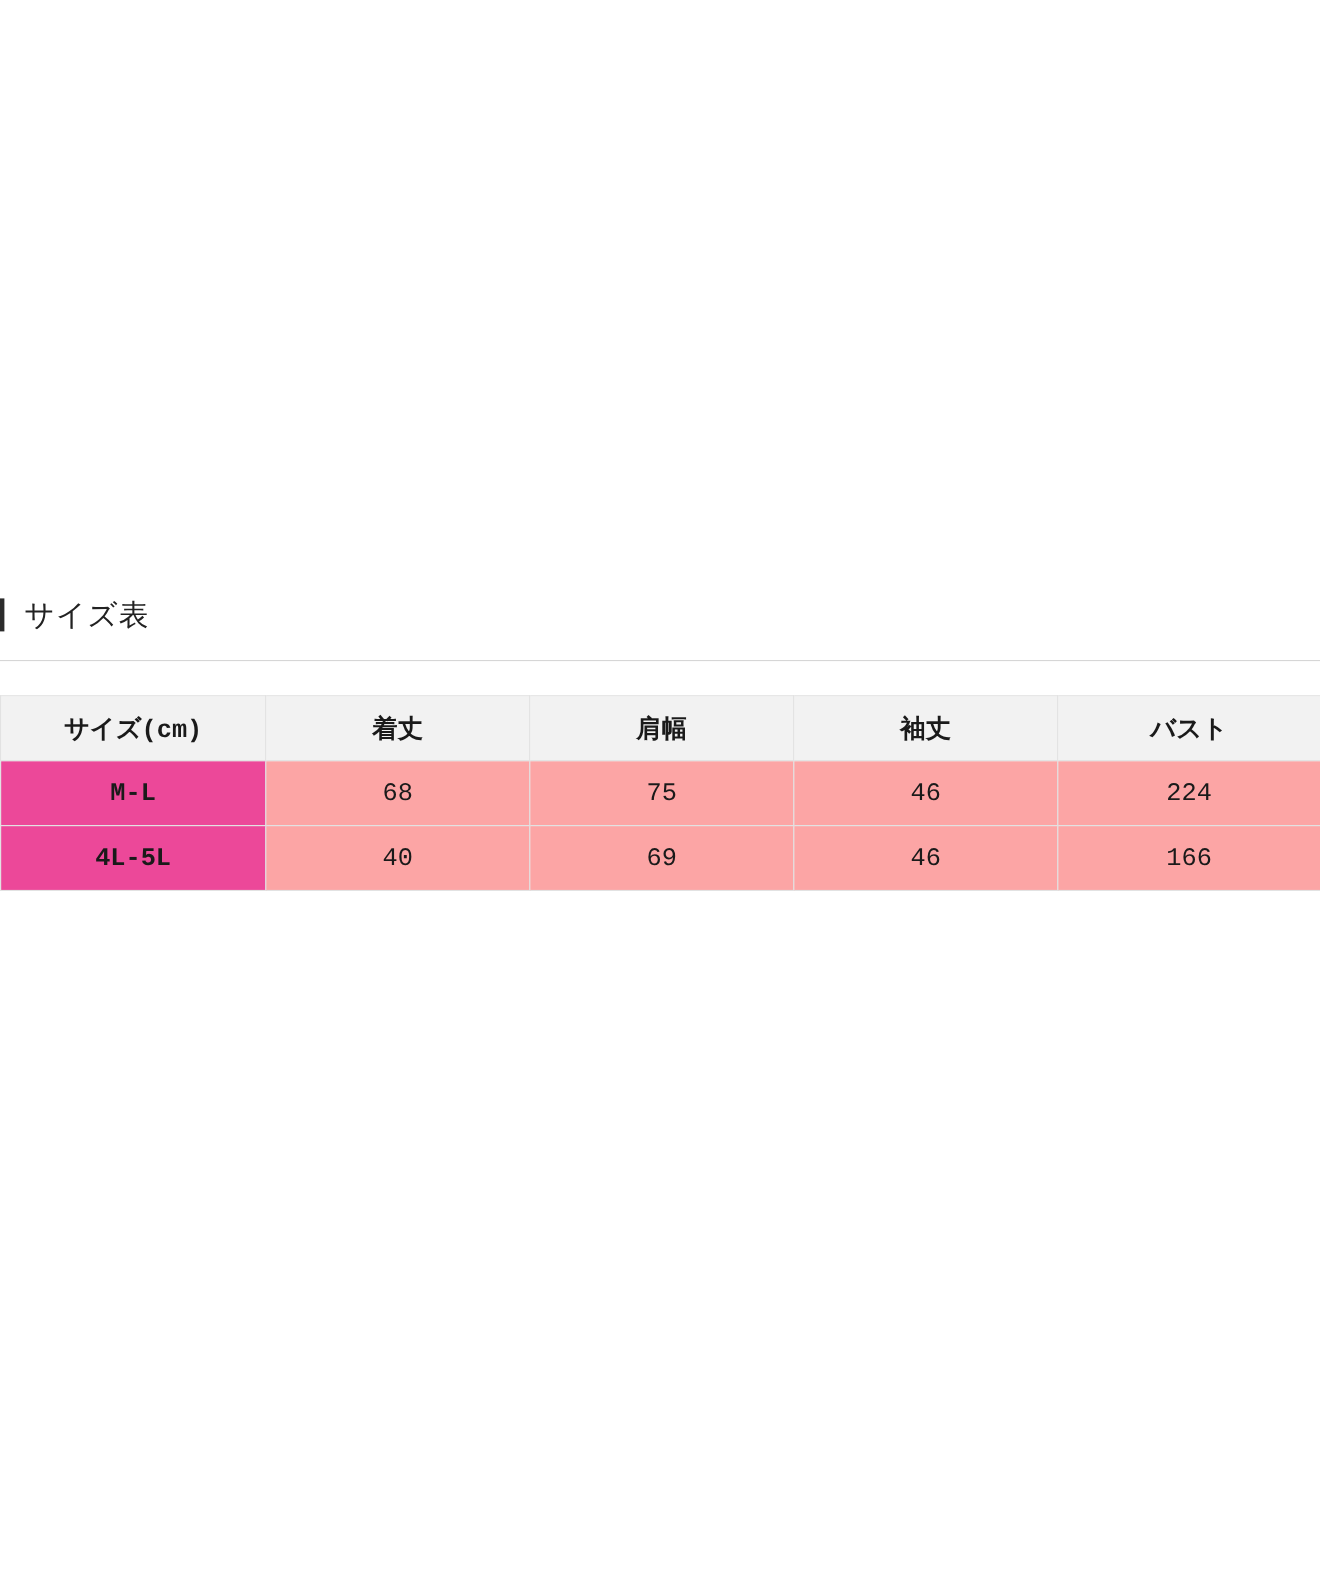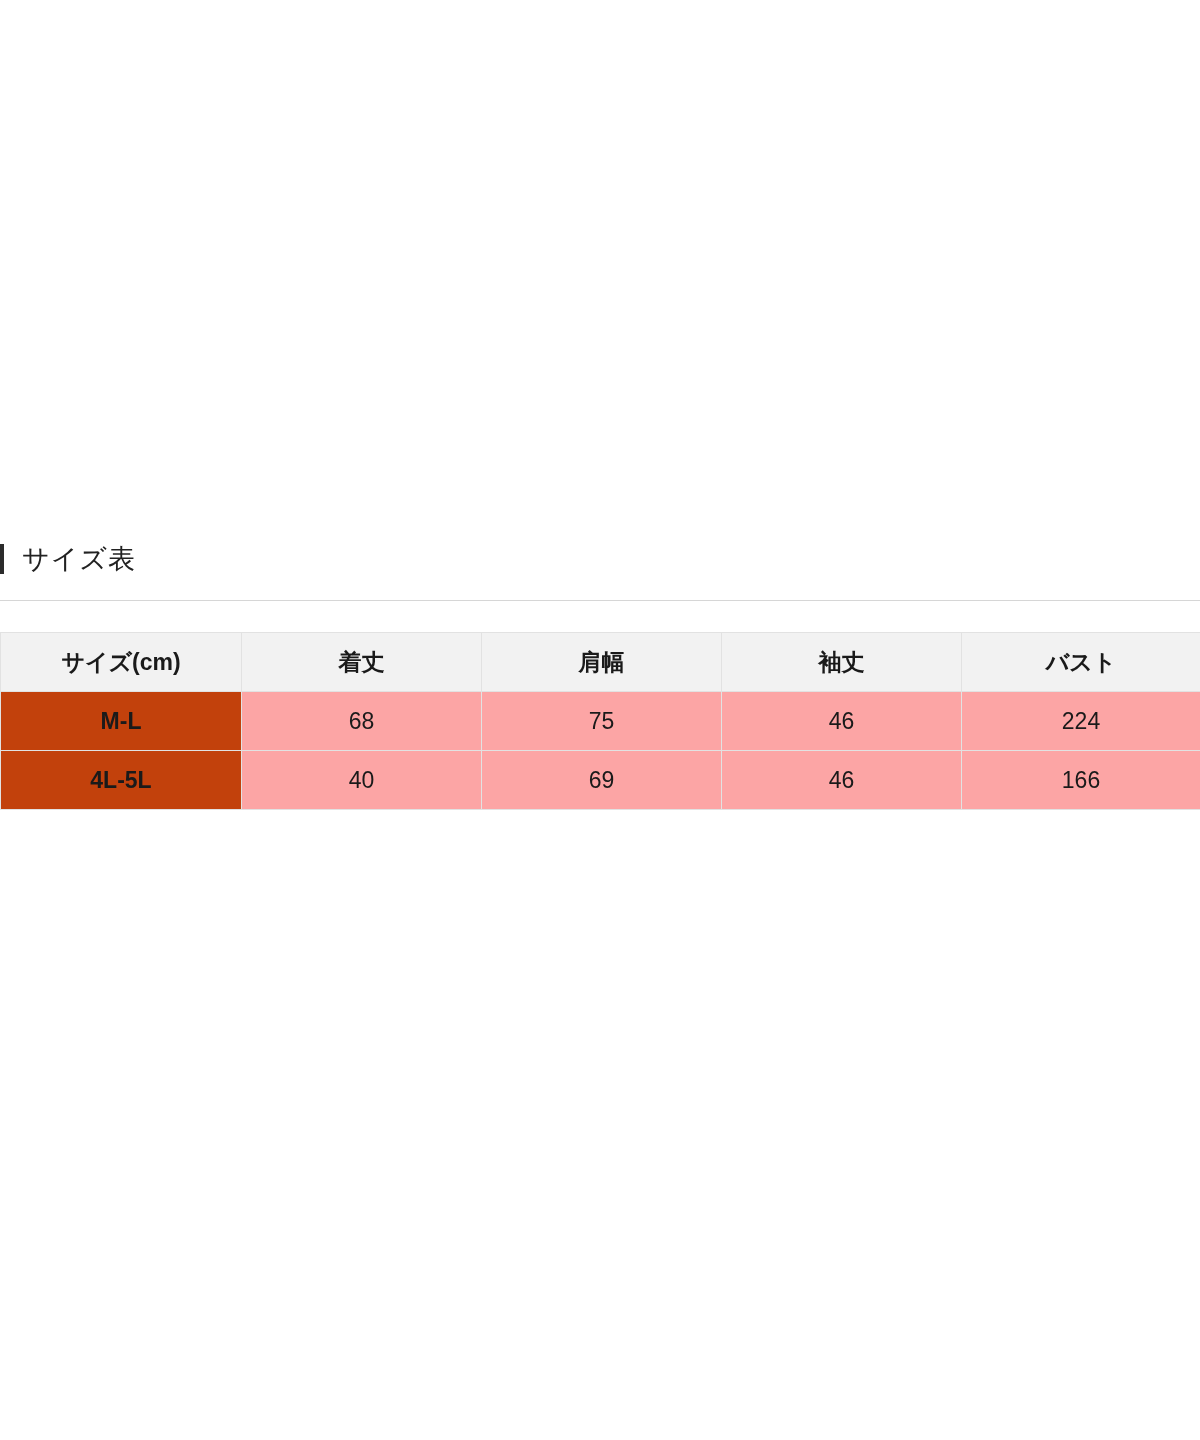--- a/index.html
+++ b/index.html
@@ -56,20 +56,21 @@
     height: 1px;
     background: #d6d6d6;
   }
 
   
   .size-table-wrap {
     position: absolute;
     top: 632px;
     left: 0px;
     width: 1200px;
+    font-family: Liberation Mono, monospace;
   }
   table.size-table {
     border-collapse: collapse;
     width: 1200px;
     table-layout: fixed;
   }
   table.size-table col.c0 { width: 241px; }
   table.size-table col.c1 { width: 240px; }
   table.size-table col.c2 { width: 240px; }
   table.size-table col.c3 { width: 240px; }
@@ -83,21 +84,21 @@
     vertical-align: middle;
     font-size: 23px;
     box-sizing: border-box;
   }
   table.size-table thead th {
     background: #f2f2f2;
     font-weight: bold;
     color: #1a1a1a;
   }
   table.size-table tbody th {
-    background: #c2410c;
+    background: #ec4899;
     font-weight: bold;
     color: #1a1a1a;
   }
   table.size-table tbody td {
     background: #fca5a5;
     font-weight: normal;
     color: #1a1a1a;
   }
   table.size-table tr:first-child th:first-child {
     border-left: 1px solid #e2e2e2;

